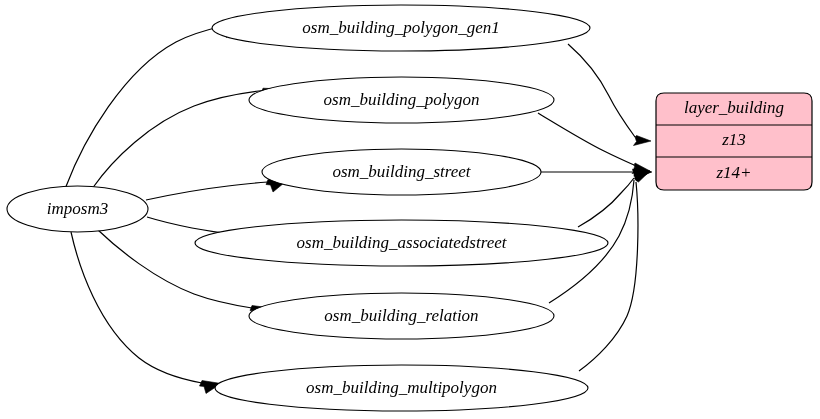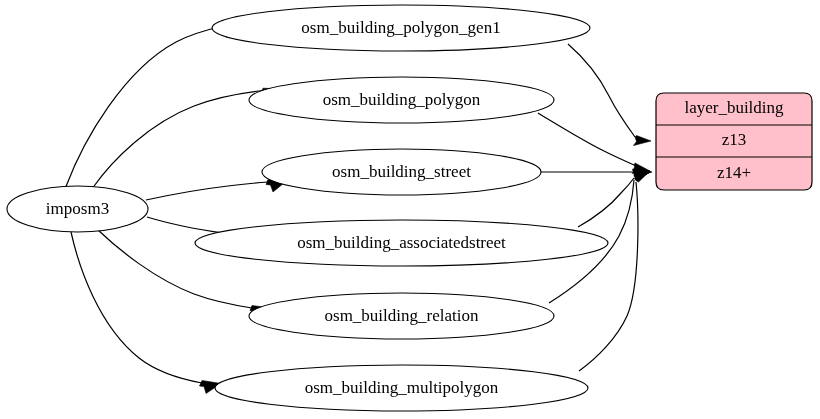--- a/index.html
+++ b/index.html
@@ -7,20 +7,21 @@
     padding: 0;
     background: #ffffff;
   }
   #canvas {
     position: relative;
     width: 820px;
     height: 419px;
     background: #ffffff;
     overflow: hidden;
     font-family: "Liberation Serif", "DejaVu Serif", serif;
+    font-style: italic;
   }
   svg.graph {
     position: absolute;
     top: 0;
     left: 0;
     width: 820px;
     height: 419px;
   }
   .node-ellipse {
     fill: #ffffff;

